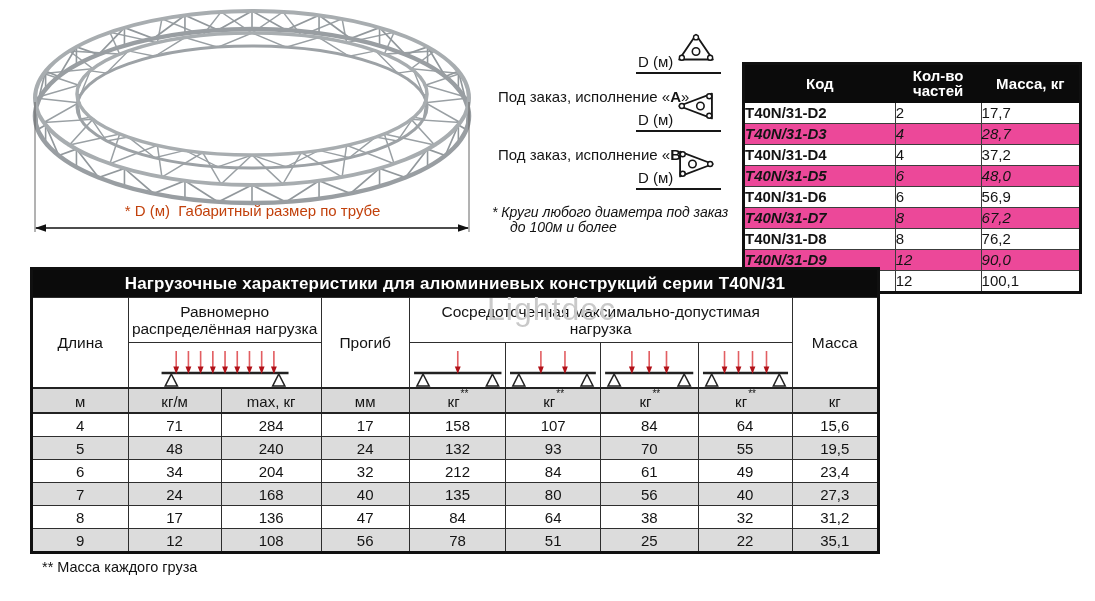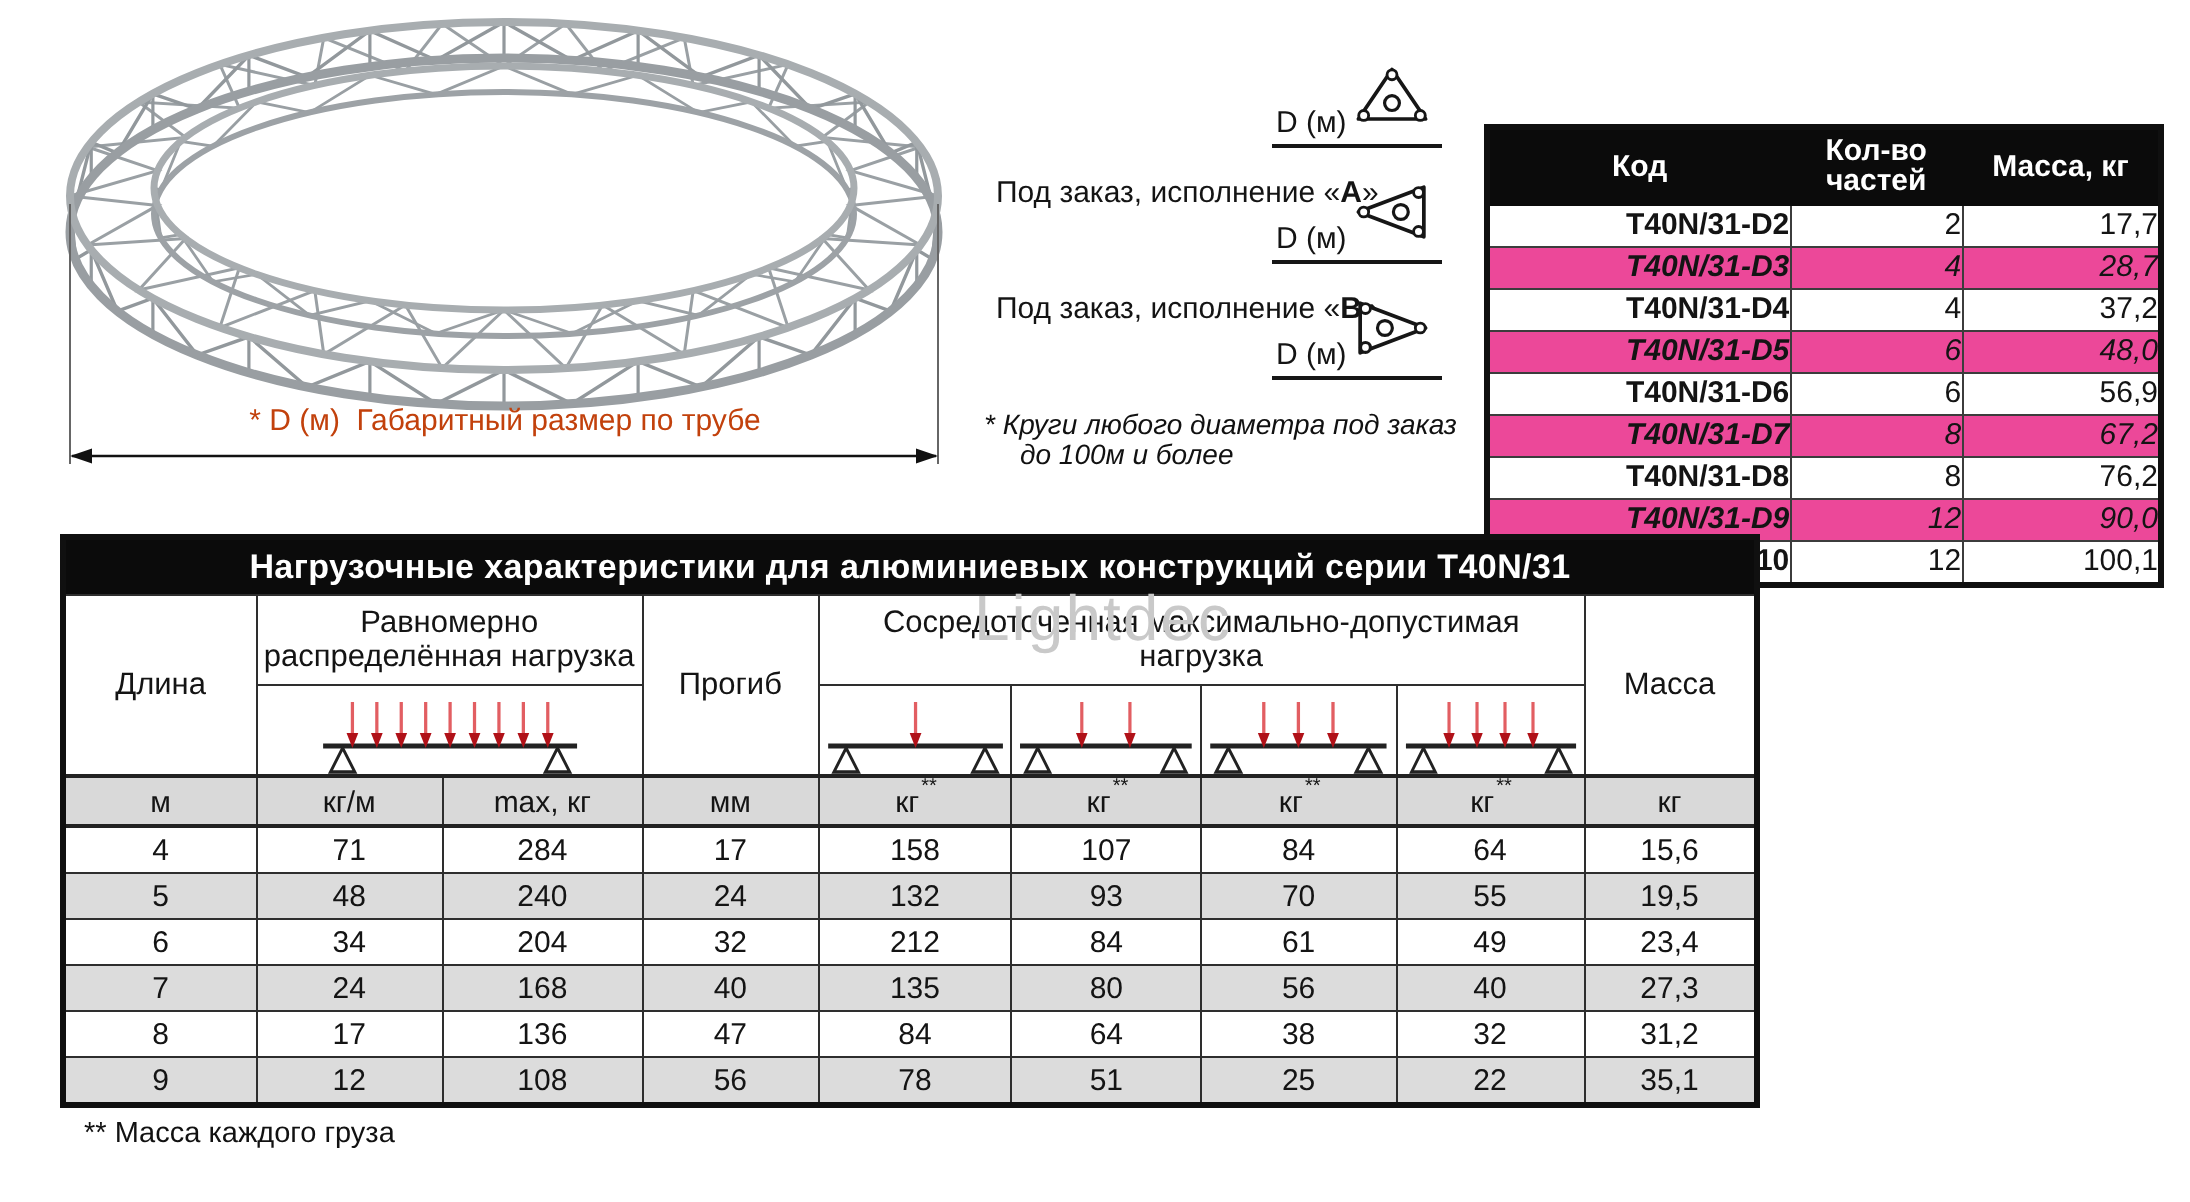--- a/index.html
+++ b/index.html
@@ -27,21 +27,21 @@
   .opt-note .l2{padding-left:18px;}
 
   
   table{border-collapse:collapse;table-layout:fixed;}
   .parts{position:absolute;left:742px;top:14px;width:340px;border:3px solid #101010;margin-top:48px;}
   .parts th{
     background:#0b0b0b;color:#ffffff;font-weight:bold;font-size:15px;
     line-height:1.02;padding:3px 0;height:24px;border:1px solid #0b0b0b;
   }
   .parts td{
-    border:1px solid #3c3c3c;text-align:right;font-size:15px;height:20px;padding:0;
+    border:1px solid #3c3c3c;text-align:left;font-size:15px;height:20px;padding:0;
   }
   .parts td.code{font-weight:bold;}
   .parts tr.alt td{background:#ec4899;font-style:italic;}
 
   
   .load{position:absolute;left:30px;top:267px;width:850px;border:3px solid #101010;}
   .load td{
     border:1px solid #2e2e2e;text-align:center;vertical-align:middle;
     font-size:15px;padding:0;
   }

